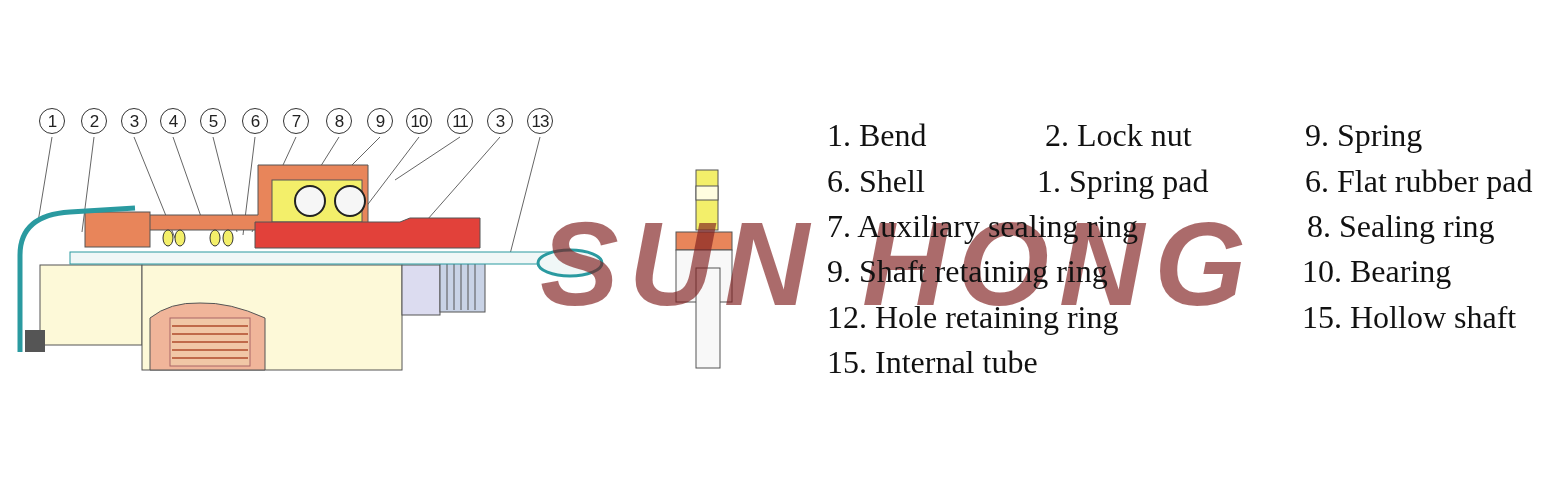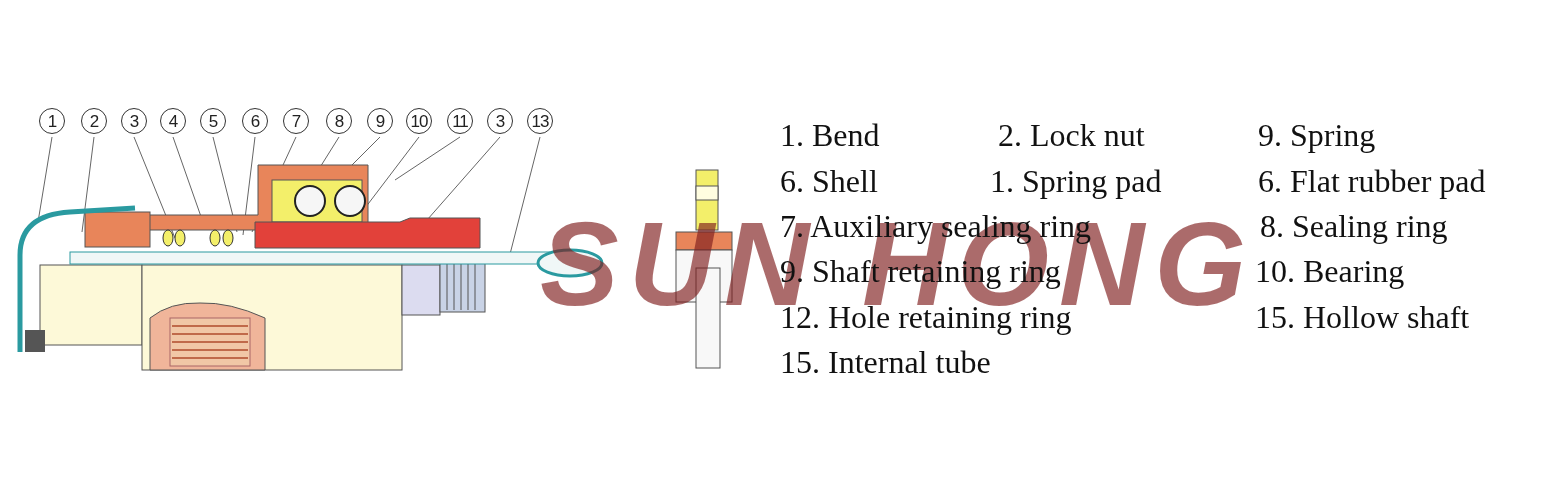--- a/index.html
+++ b/index.html
@@ -2,21 +2,21 @@
 <html><head>
 <meta charset="utf-8">
 <style>
   html,body{margin:0;padding:0;background:#ffffff;}
   body{width:1545px;height:489px;position:relative;overflow:hidden;font-family:"Liberation Serif",serif;}
   .diagram{position:absolute;left:0;top:0;width:760px;height:489px;}
   .callouts{position:absolute;left:38px;top:108px;height:30px;}
   .callout{position:absolute;width:26px;height:26px;border:1.5px solid #333;border-radius:50%;
     font-family:"Liberation Sans",sans-serif;font-size:17px;line-height:26px;text-align:center;color:#222;box-sizing:border-box;letter-spacing:-1px;}
   .legend{position:absolute;left:780px;top:115px;width:765px;}
-  .legend-item{position:absolute;font-size:32px;color:#111;white-space:nowrap;line-height:40px;}
+  .legend-item{position:absolute;font-size:32px;color:#111;white-space:nowrap;line-height:40px;margin-left:47px;}
   .watermark{position:absolute;left:540px;top:180px;font-family:"Liberation Sans",sans-serif;font-style:italic;font-weight:bold;
     font-size:118px;color:#7f1d1d;opacity:0.65;letter-spacing:10px;pointer-events:none;margin-top:16px;}
 </style>
 </head>
 <body>
 
 <div class="diagram">
   <svg width="760" height="489" viewBox="0 0 760 489">
 
     <g stroke="#666" stroke-width="1" fill="none">

